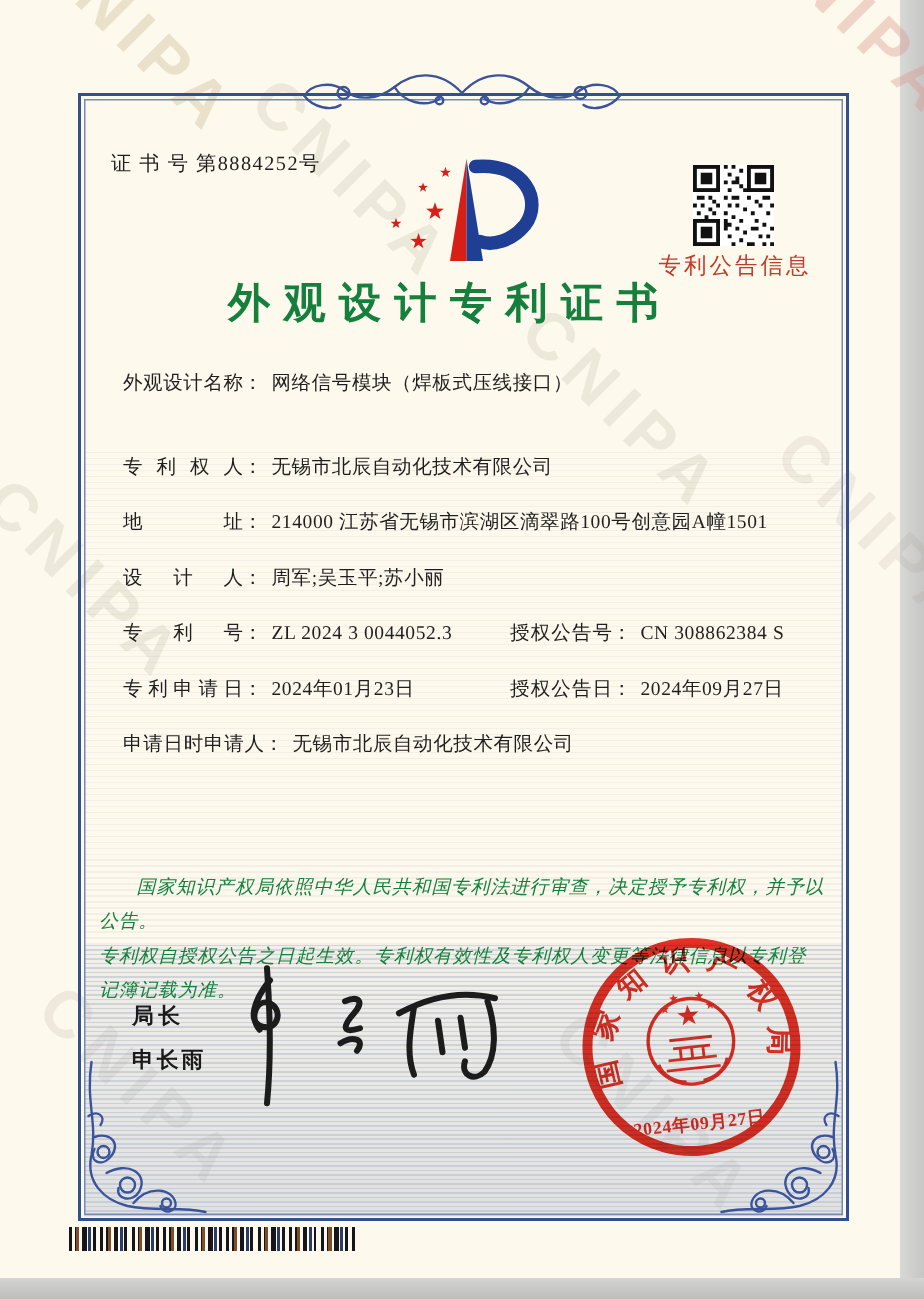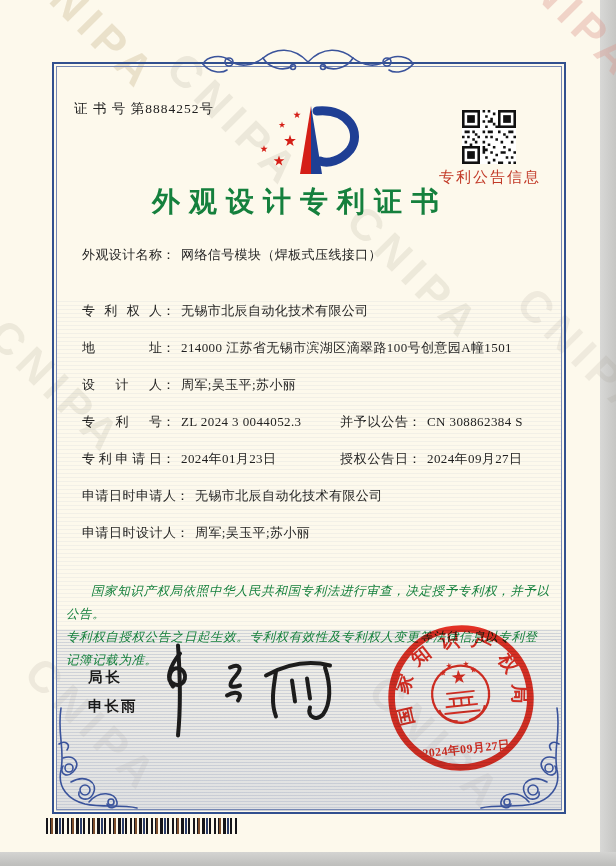--- a/index.html
+++ b/index.html
@@ -188,34 +188,31 @@
   </div>
   <div class="row" style="top:339px">
     <span class="lbl">地址</span><span class="colon">：</span><span class="val">214000 江苏省无锡市滨湖区滴翠路100号创意园A幢1501</span>
   </div>
   <div class="row" style="top:376px">
     <span class="lbl">设计人</span><span class="colon">：</span><span class="val">周军;吴玉平;苏小丽</span>
   </div>
   <div class="row" style="top:413px">
     <span class="lbl">专利号</span><span class="colon">：</span><span class="val">ZL 2024 3 0044052.3</span>
     <span class="rgroup">
-      <span class="lblr">并予以公告</span><span class="colon">：</span><span class="val">CN 308862384 S</span>
+      <span class="lblr">授权公告号</span><span class="colon">：</span><span class="val">CN 308862384 S</span>
     </span>
   </div>
   <div class="row" style="top:450px">
     <span class="lbl">专利申请日</span><span class="colon">：</span><span class="val">2024年01月23日</span>
     <span class="rgroup">
       <span class="lblr">授权公告日</span><span class="colon">：</span><span class="val">2024年09月27日</span>
     </span>
   </div>
   <div class="row" style="top:487px">
     <span class="lblw">申请日时申请人</span><span class="colon">：</span><span class="val">无锡市北辰自动化技术有限公司</span>
-  </div>
-  <div class="row" style="top:524px">
-    <span class="lblw">申请日时设计人</span><span class="colon">：</span><span class="val">周军;吴玉平;苏小丽</span>
   </div>
 
   <div class="statement">
     <div class="l1">国家知识产权局依照中华人民共和国专利法进行审查，决定授予专利权，并予以公告。</div>
     <div class="l2">专利权自授权公告之日起生效。专利权有效性及专利权人变更等法律信息以专利登记簿记载为准。</div>
   </div>
 
   <div class="sig-role">局长</div>
   <div class="sig-name">申长雨</div>
   <svg class="sig-script" viewBox="0 0 210 105">

